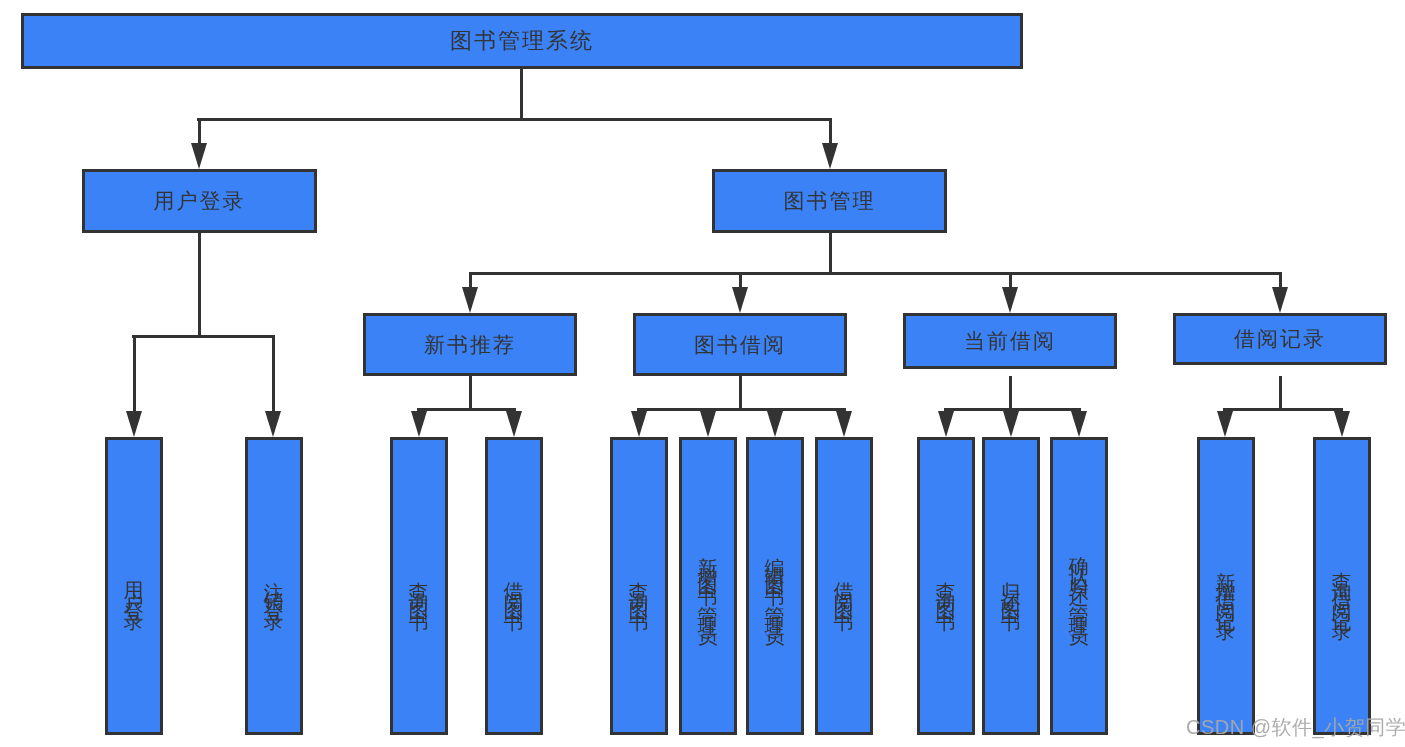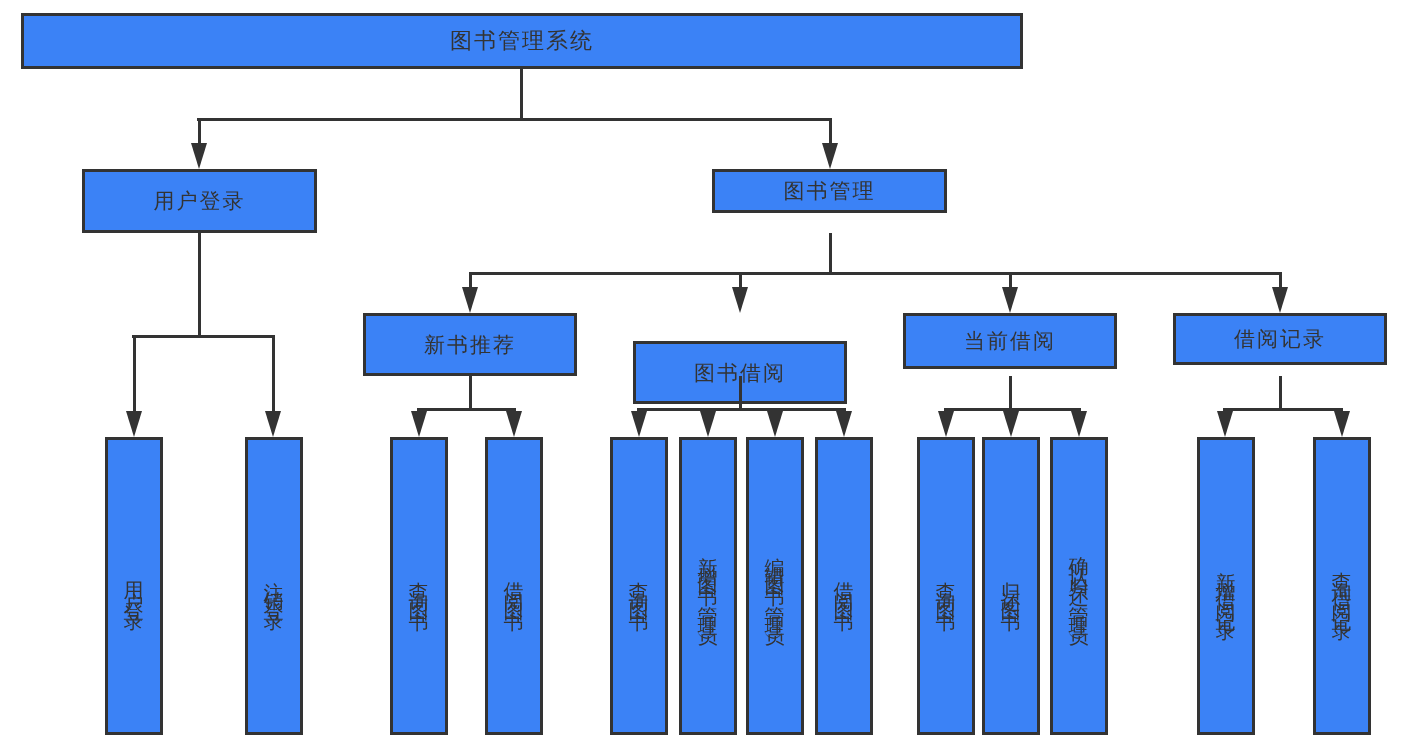--- a/index.html
+++ b/index.html
@@ -42,21 +42,21 @@
   <div class="vline" style="left:520px; top:69px;  height:49px;"></div>
   <div class="hline" style="left:197px; top:118px; width:635px;"></div>
   <div class="vline" style="left:198px; top:118px; height:27px;"></div>
   <div class="arrow" style="left:191px; top:143px;"></div>
   <div class="vline" style="left:829px; top:118px; height:27px;"></div>
   <div class="arrow" style="left:822px; top:143px;"></div>
 
   <div class="box" style="left:82px; top:169px; width:235px; height:64px;">
     <span>用户登录</span>
   </div>
-  <div class="box" style="left:712px; top:169px; width:235px; height:44px;">
+  <div class="box" style="left:712px; top:169px; width:235px; height:64px;">
     <span>图书管理</span>
   </div>
 
   <div class="vline" style="left:198px; top:233px; height:102px;"></div>
   <div class="hline" style="left:132px; top:335px; width:143px;"></div>
   <div class="vline" style="left:133px; top:335px; height:76px;"></div>
   <div class="vline" style="left:272px; top:335px; height:76px;"></div>
   <div class="arrow" style="left:126px; top:411px;"></div>
   <div class="arrow" style="left:265px; top:411px;"></div>
 
@@ -67,21 +67,21 @@
   <div class="vline" style="left:1009px; top:272px; height:18px;"></div>
   <div class="vline" style="left:1279px; top:272px; height:18px;"></div>
   <div class="arrow" style="left:462px;  top:287px;"></div>
   <div class="arrow" style="left:732px;  top:287px;"></div>
   <div class="arrow" style="left:1002px; top:287px;"></div>
   <div class="arrow" style="left:1272px; top:287px;"></div>
 
   <div class="box" style="left:363px; top:313px; width:214px; height:63px;">
     <span>新书推荐</span>
   </div>
-  <div class="box" style="left:633px; top:313px; width:214px; height:63px;margin-top:28px;">
+  <div class="box" style="left:633px; top:313px; width:214px; height:63px;">
     <span>图书借阅</span>
   </div>
   <div class="box" style="left:903px; top:313px; width:214px; height:56px;">
     <span>当前借阅</span>
   </div>
   <div class="box" style="left:1173px; top:313px; width:214px; height:52px;">
     <span>借阅记录</span>
   </div>
 
   <div class="vline" style="left:469px; top:376px; height:34px;"></div>
@@ -144,14 +144,15 @@
     <span>确认归还（管理员）</span>
   </div>
 
   <div class="box leaf" style="left:1197px; top:437px; width:58px; height:298px;">
     <span>新增借阅记录</span>
   </div>
   <div class="box leaf" style="left:1313px; top:437px; width:58px; height:298px;">
     <span>查询借阅记录</span>
   </div>
 
+  <div class="watermark">CSDN @软件_小贺同学</div>
 
 </div>
 
 </body></html>

